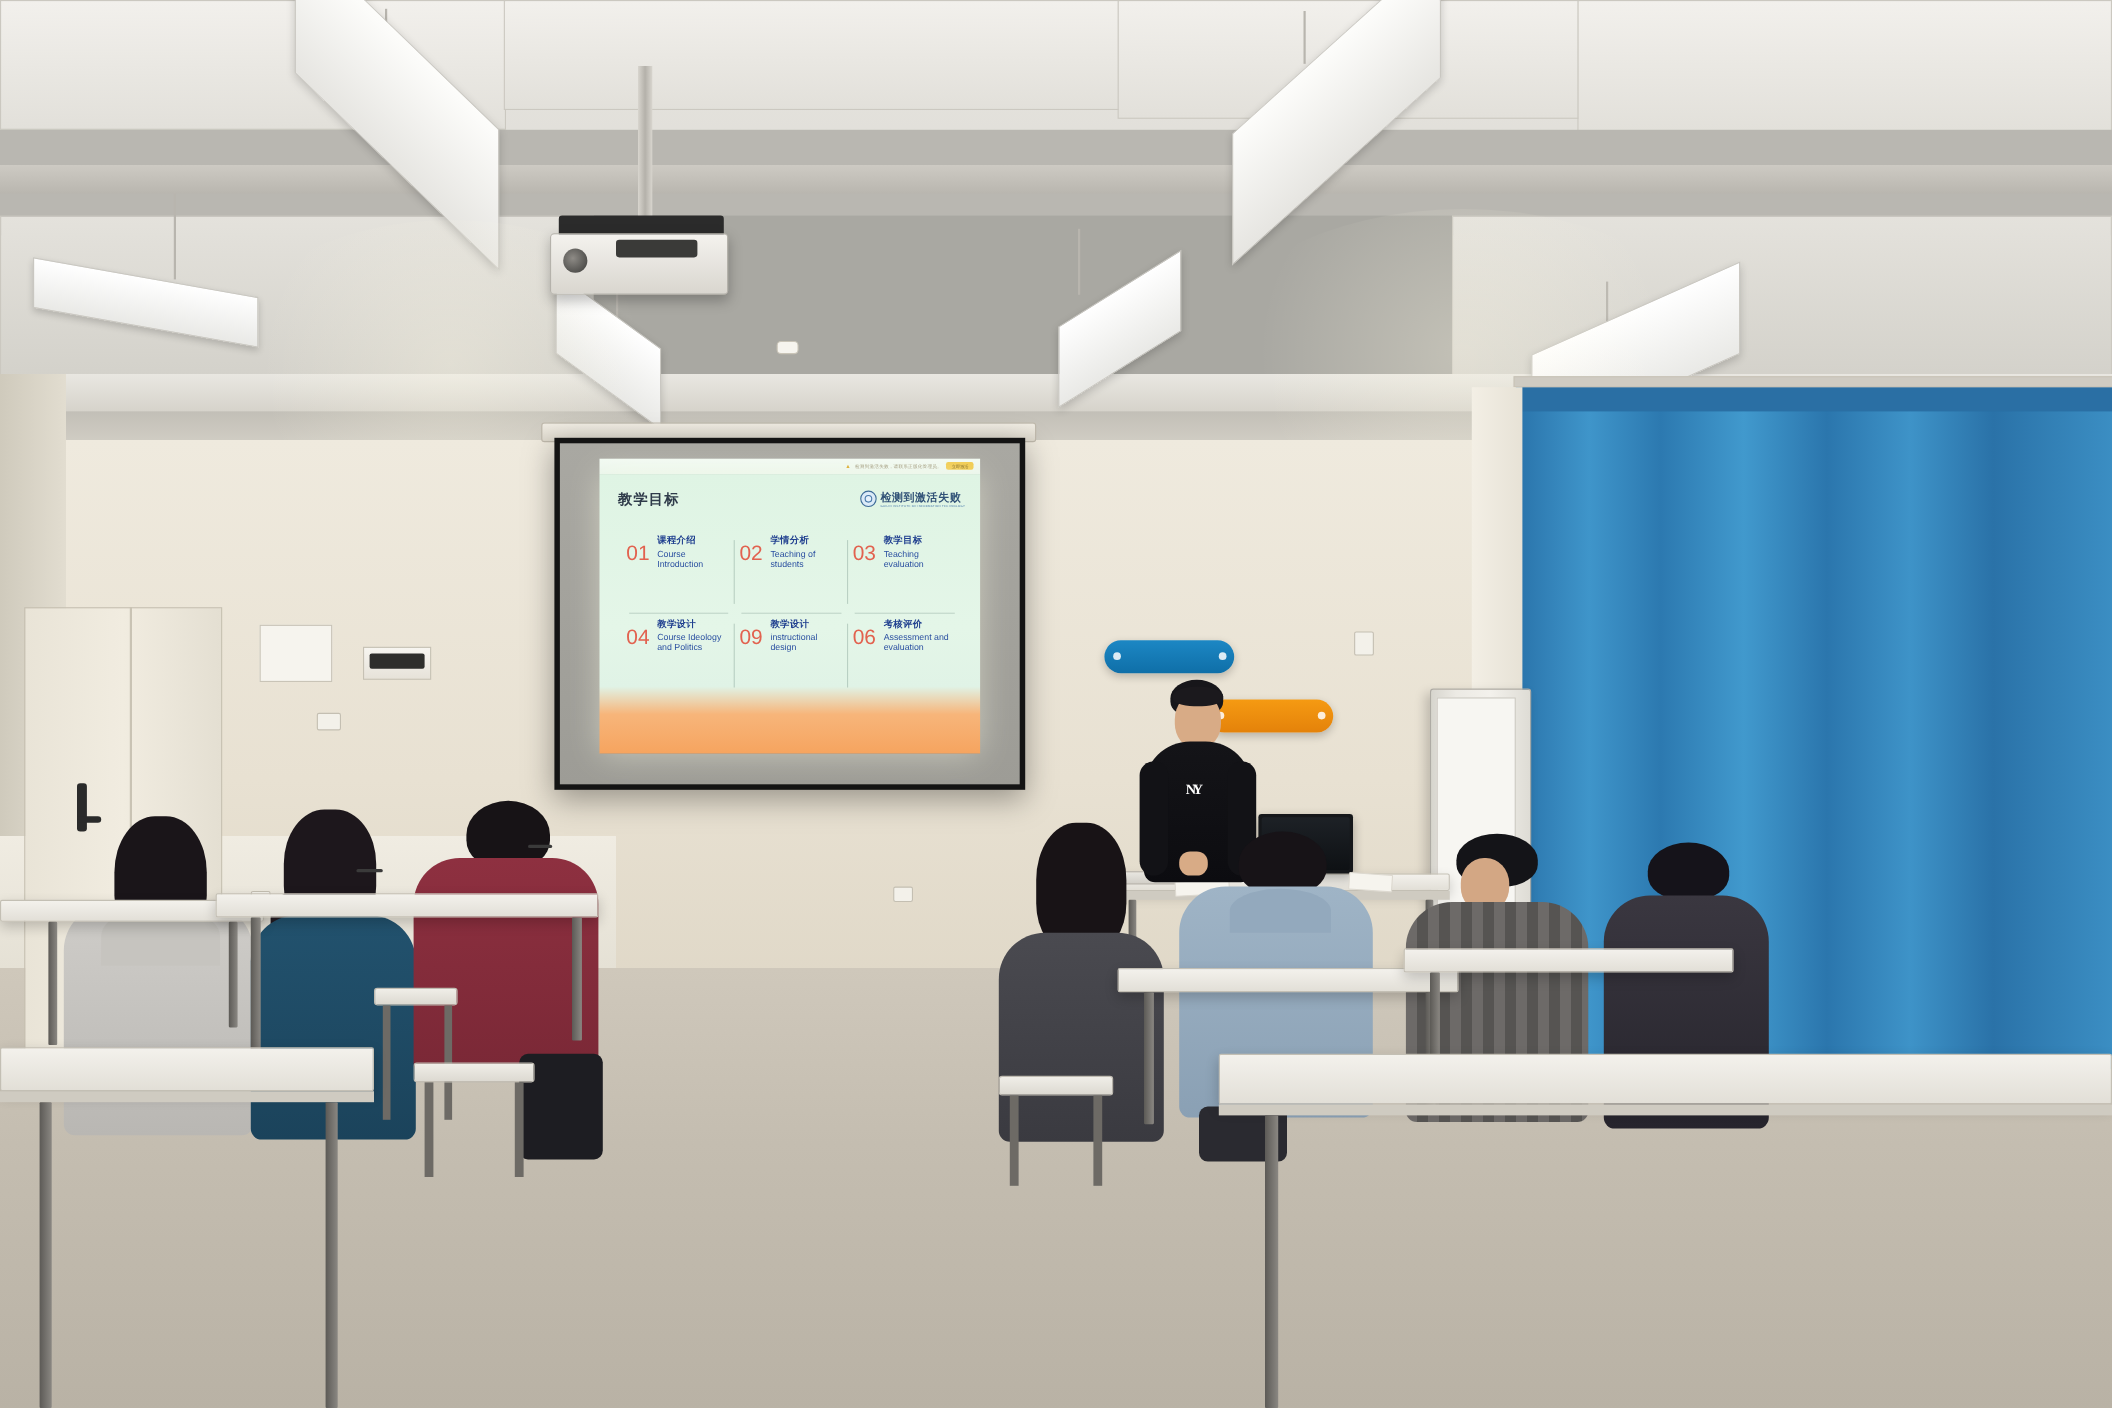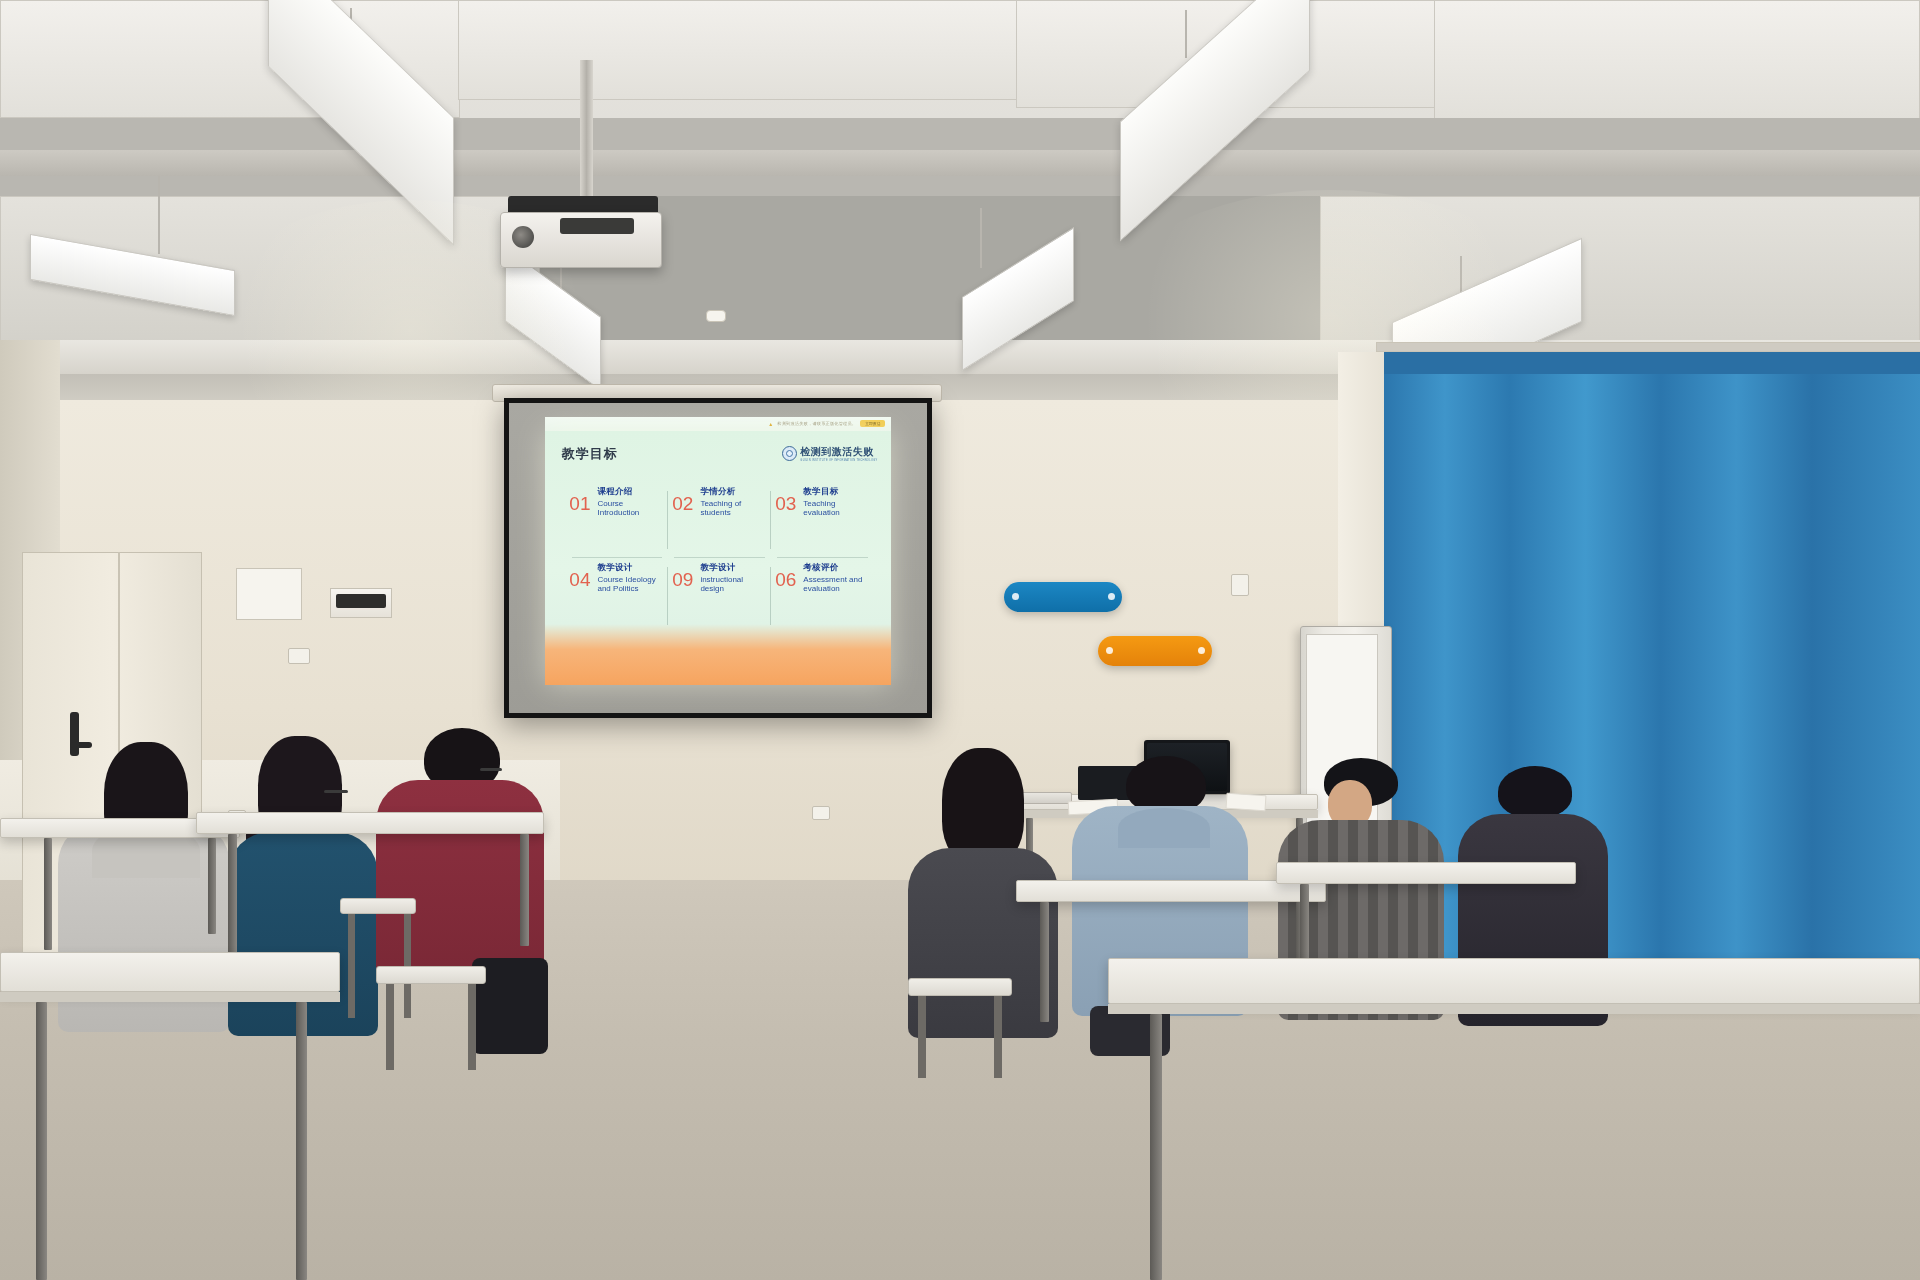--- a/index.html
+++ b/index.html
@@ -326,20 +326,30 @@
 
   <div class="monitor" style="left:1144px;top:740px;width:86px;height:54px;">
     <div class="monitor-screen"></div>
   </div>
   <div class="monitor-stand" style="left:1180px;top:786px;width:14px;height:12px;"></div>
   <div class="laptop" style="left:1078px;top:766px;width:66px;height:34px;"></div>
   <div class="keyboard" style="left:1016px;top:792px;width:56px;height:12px;"></div>
   <div class="papers" style="left:1068px;top:800px;width:50px;height:14px;"></div>
   <div class="papers" style="left:1226px;top:794px;width:40px;height:16px;transform:rotate(4deg);"></div>
 
+  <div class="person" style="left:1034px;top:618px;width:106px;height:210px;">
+    <div class="hair" style="left:30px;top:0;width:48px;height:34px;background:#17161a;"></div>
+    <div class="head" style="left:34px;top:12px;width:42px;height:50px;background:#d8ab86;"></div>
+    <div class="hair" style="left:32px;top:6px;width:46px;height:18px;background:#1b191d;"></div>
+    <div class="body" style="left:6px;top:56px;width:98px;height:128px;background:linear-gradient(180deg,#141418,#0c0c10);"></div>
+    <div class="arm" style="left:2px;top:74px;width:26px;height:104px;background:#121216;"></div>
+    <div class="arm" style="left:82px;top:74px;width:26px;height:104px;background:#121216;"></div>
+    <div class="logo-ny" style="left:44px;top:92px;">NY</div>
+    <div class="arm" style="left:38px;top:156px;width:26px;height:22px;background:#d8ab86;border-radius:10px;"></div>
+  </div>
 
   <div class="person" style="left:58px;top:742px;width:172px;height:290px;">
     <div class="hair-long" style="left:46px;top:0;width:84px;height:116px;background:#1a1519;"></div>
     <div class="body" style="left:0;top:80px;width:172px;height:210px;background:linear-gradient(180deg,#cfcdc9,#b9b7b3);"></div>
     <div class="shoulder" style="left:34px;top:82px;width:108px;height:54px;background:#c6c4bf;"></div>
   </div>
 
   <div class="person" style="left:228px;top:736px;width:150px;height:300px;">
     <div class="hair-long" style="left:30px;top:0;width:84px;height:112px;background:#1d171c;"></div>
     <div class="ponytail" style="left:18px;top:76px;width:40px;height:58px;background:#241c22;"></div>

